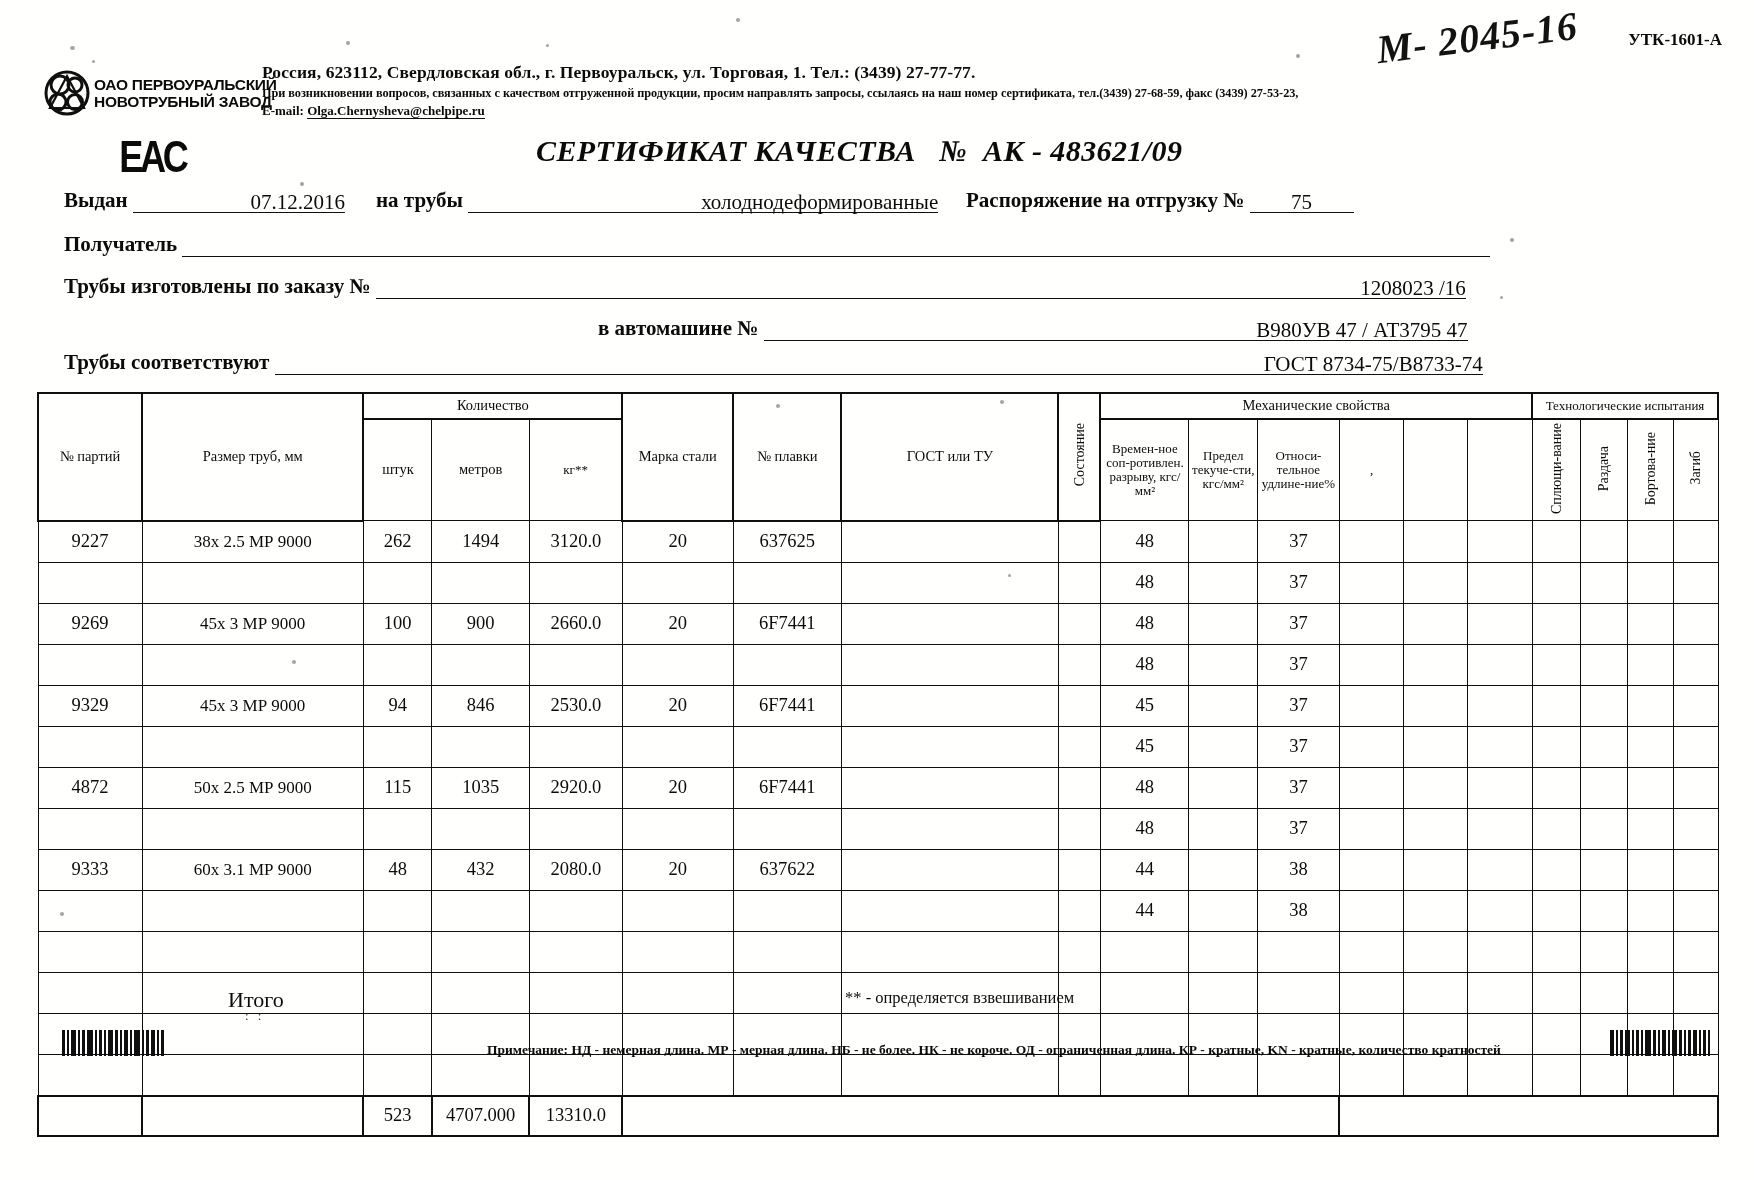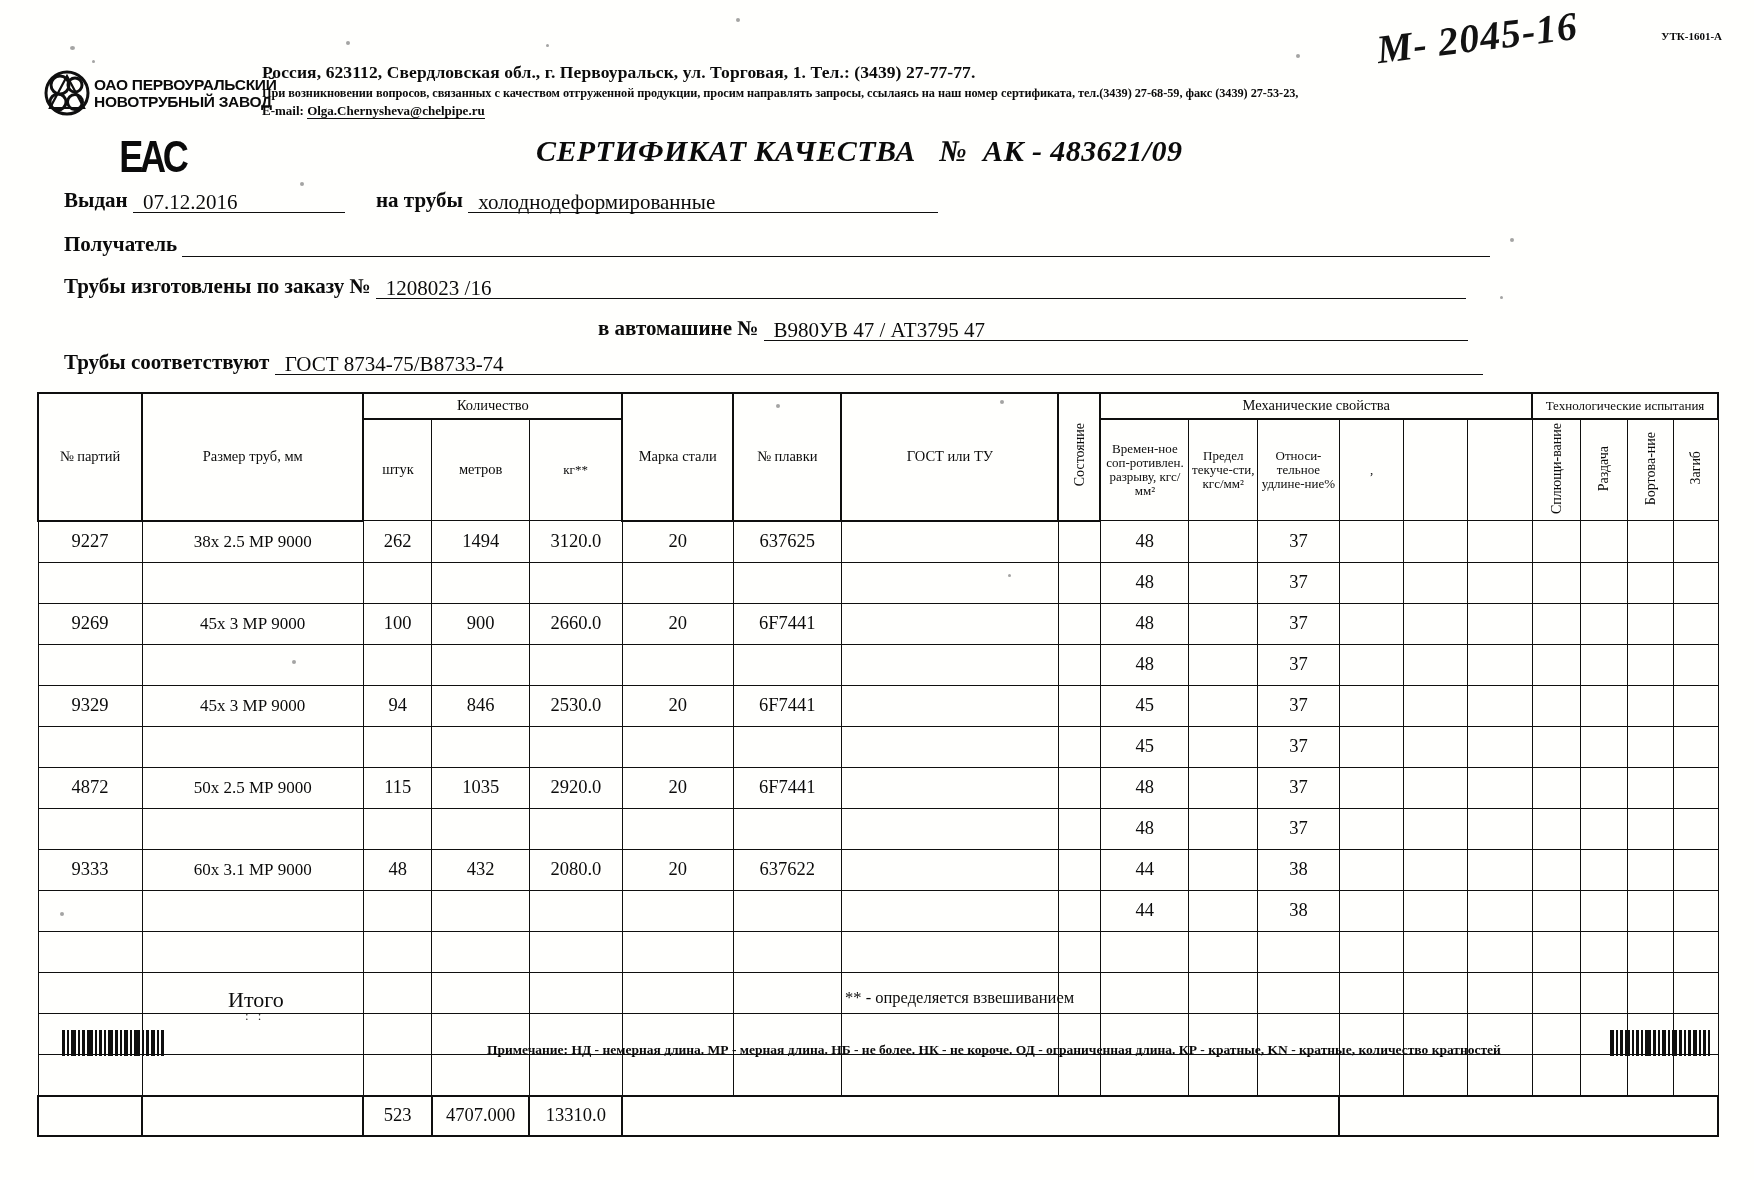--- a/index.html
+++ b/index.html
@@ -21,31 +21,31 @@
   .logo-mark{width:46px;height:46px;flex:0 0 46px;position:relative;}
   .logo-text{margin-left:4px;font-family:"Liberation Sans",sans-serif;font-weight:bold;font-size:15.5px;line-height:17px;letter-spacing:-0.3px;}
   .logo-text div{white-space:nowrap;}
 
   .addr{position:absolute;left:262px;top:62px;width:1180px;}
   .addr .l1{font-weight:bold;font-size:17.5px;letter-spacing:.1px;}
   .addr .l2{font-weight:bold;font-size:12.3px;margin-top:3px;letter-spacing:-.05px;}
   .addr .l3{font-weight:bold;font-size:13px;margin-top:2px;}
   .addr .l3 .em{border-bottom:1px solid #111;}
 
-  .utk{position:absolute;right:32px;top:30px;font-weight:bold;font-size:11px;font-family:"Liberation Serif",serif;}
+  .utk{position:absolute;right:32px;top:30px;font-weight:bold;font-size:17px;font-family:"Liberation Serif",serif;}
   .hand{position:absolute;right:176px;top:14px;font-family:"Liberation Serif",serif;font-style:italic;font-size:40px;font-weight:bold;transform:rotate(-7deg);color:#141414;letter-spacing:1px;}
 
   .eac{position:absolute;left:112px;top:132px;font-family:"Liberation Sans",sans-serif;font-weight:bold;font-size:44px;letter-spacing:-4px;transform:scaleX(.82);}
 
   .title{position:absolute;left:536px;top:134px;font-style:italic;font-weight:bold;font-size:30px;letter-spacing:.4px;white-space:nowrap;}
 
   
   .frow{position:absolute;font-weight:bold;font-size:21px;white-space:nowrap;}
   .fval{font-weight:normal;font-family:"Liberation Serif",serif;font-size:21px;}
-  .uline{display:inline-block;border-bottom:1.6px solid #111;height:25px;vertical-align:bottom;text-align:left;padding-left:10px;box-sizing:border-box;}
+  .uline{display:inline-block;border-bottom:1.6px solid #111;height:25px;vertical-align:bottom;text-align:right;padding-left:10px;box-sizing:border-box;}
   .uline .fval{position:relative;top:2px;}
 
   
   table.main{position:absolute;left:37px;top:392px;border-collapse:collapse;width:1682px;
              font-family:"Liberation Serif",serif;}
   table.main td,table.main th{border:1.4px solid #111;padding:0;text-align:center;vertical-align:middle;font-weight:normal;}
   table.main .thick{border-width:2.4px;}
   .hcell{font-size:14.5px;line-height:15.5px;padding:2px 1px;}
   .hcell.sm{font-size:13px;line-height:14px;}
   .vert{writing-mode:vertical-rl;transform:rotate(180deg);font-size:14px;white-space:nowrap;margin:0 auto;}
@@ -118,20 +118,24 @@
     <span>АК - 483621/09</span>
   </div>
 
   <div class="frow" style="left:64px;top:188px;">
     <span>Выдан</span>
     <span class="uline" style="width:212px;"><span class="fval">07.12.2016</span></span>
   </div>
   <div class="frow" style="left:376px;top:188px;">
     <span>на трубы</span>
     <span class="uline" style="width:470px;"><span class="fval">холоднодеформированные</span></span>
+  </div>
+  <div class="frow" style="left:966px;top:188px;">
+    <span>Распоряжение на отгрузку №</span>
+    <span class="uline" style="width:104px;text-align:center;padding-left:0;"><span class="fval">75</span></span>
   </div>
 
   <div class="frow" style="left:64px;top:232px;">
     <span>Получатель</span>
     <span class="uline" style="width:1308px;"><span class="fval"></span></span>
   </div>
 
   <div class="frow" style="left:64px;top:274px;">
     <span>Трубы изготовлены по заказу №</span>
     <span class="uline" style="width:1090px;"><span class="fval">1208023   /16</span></span>

